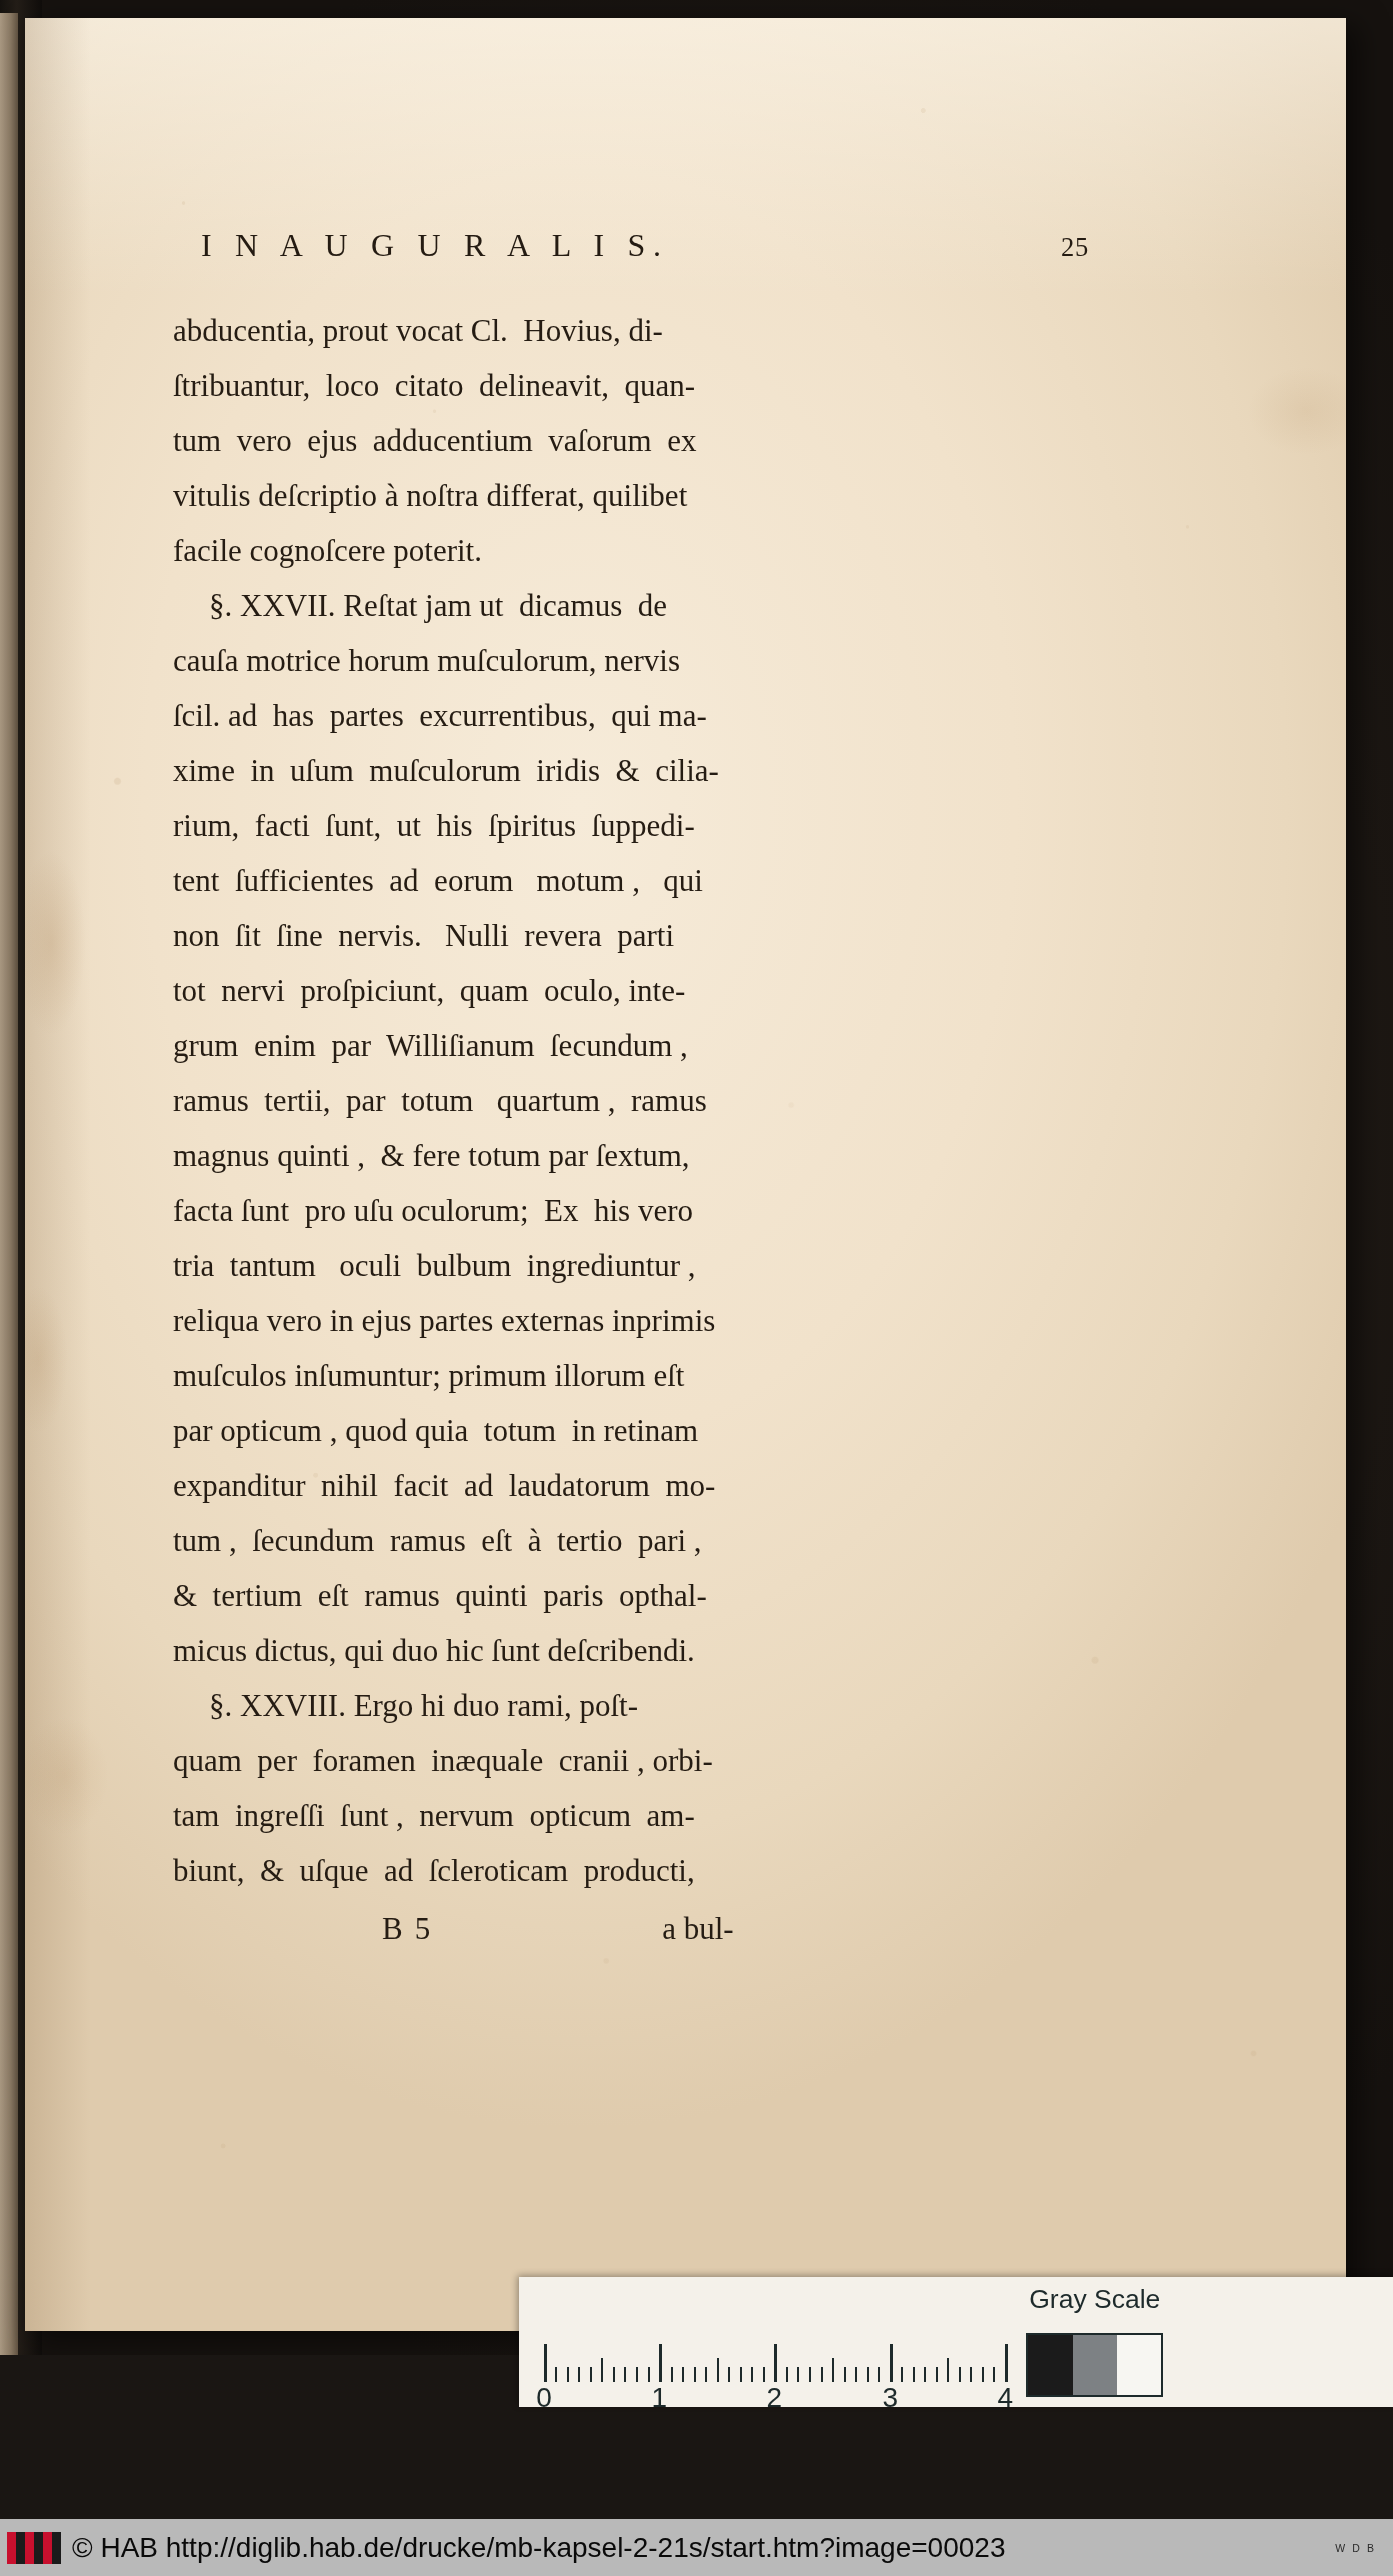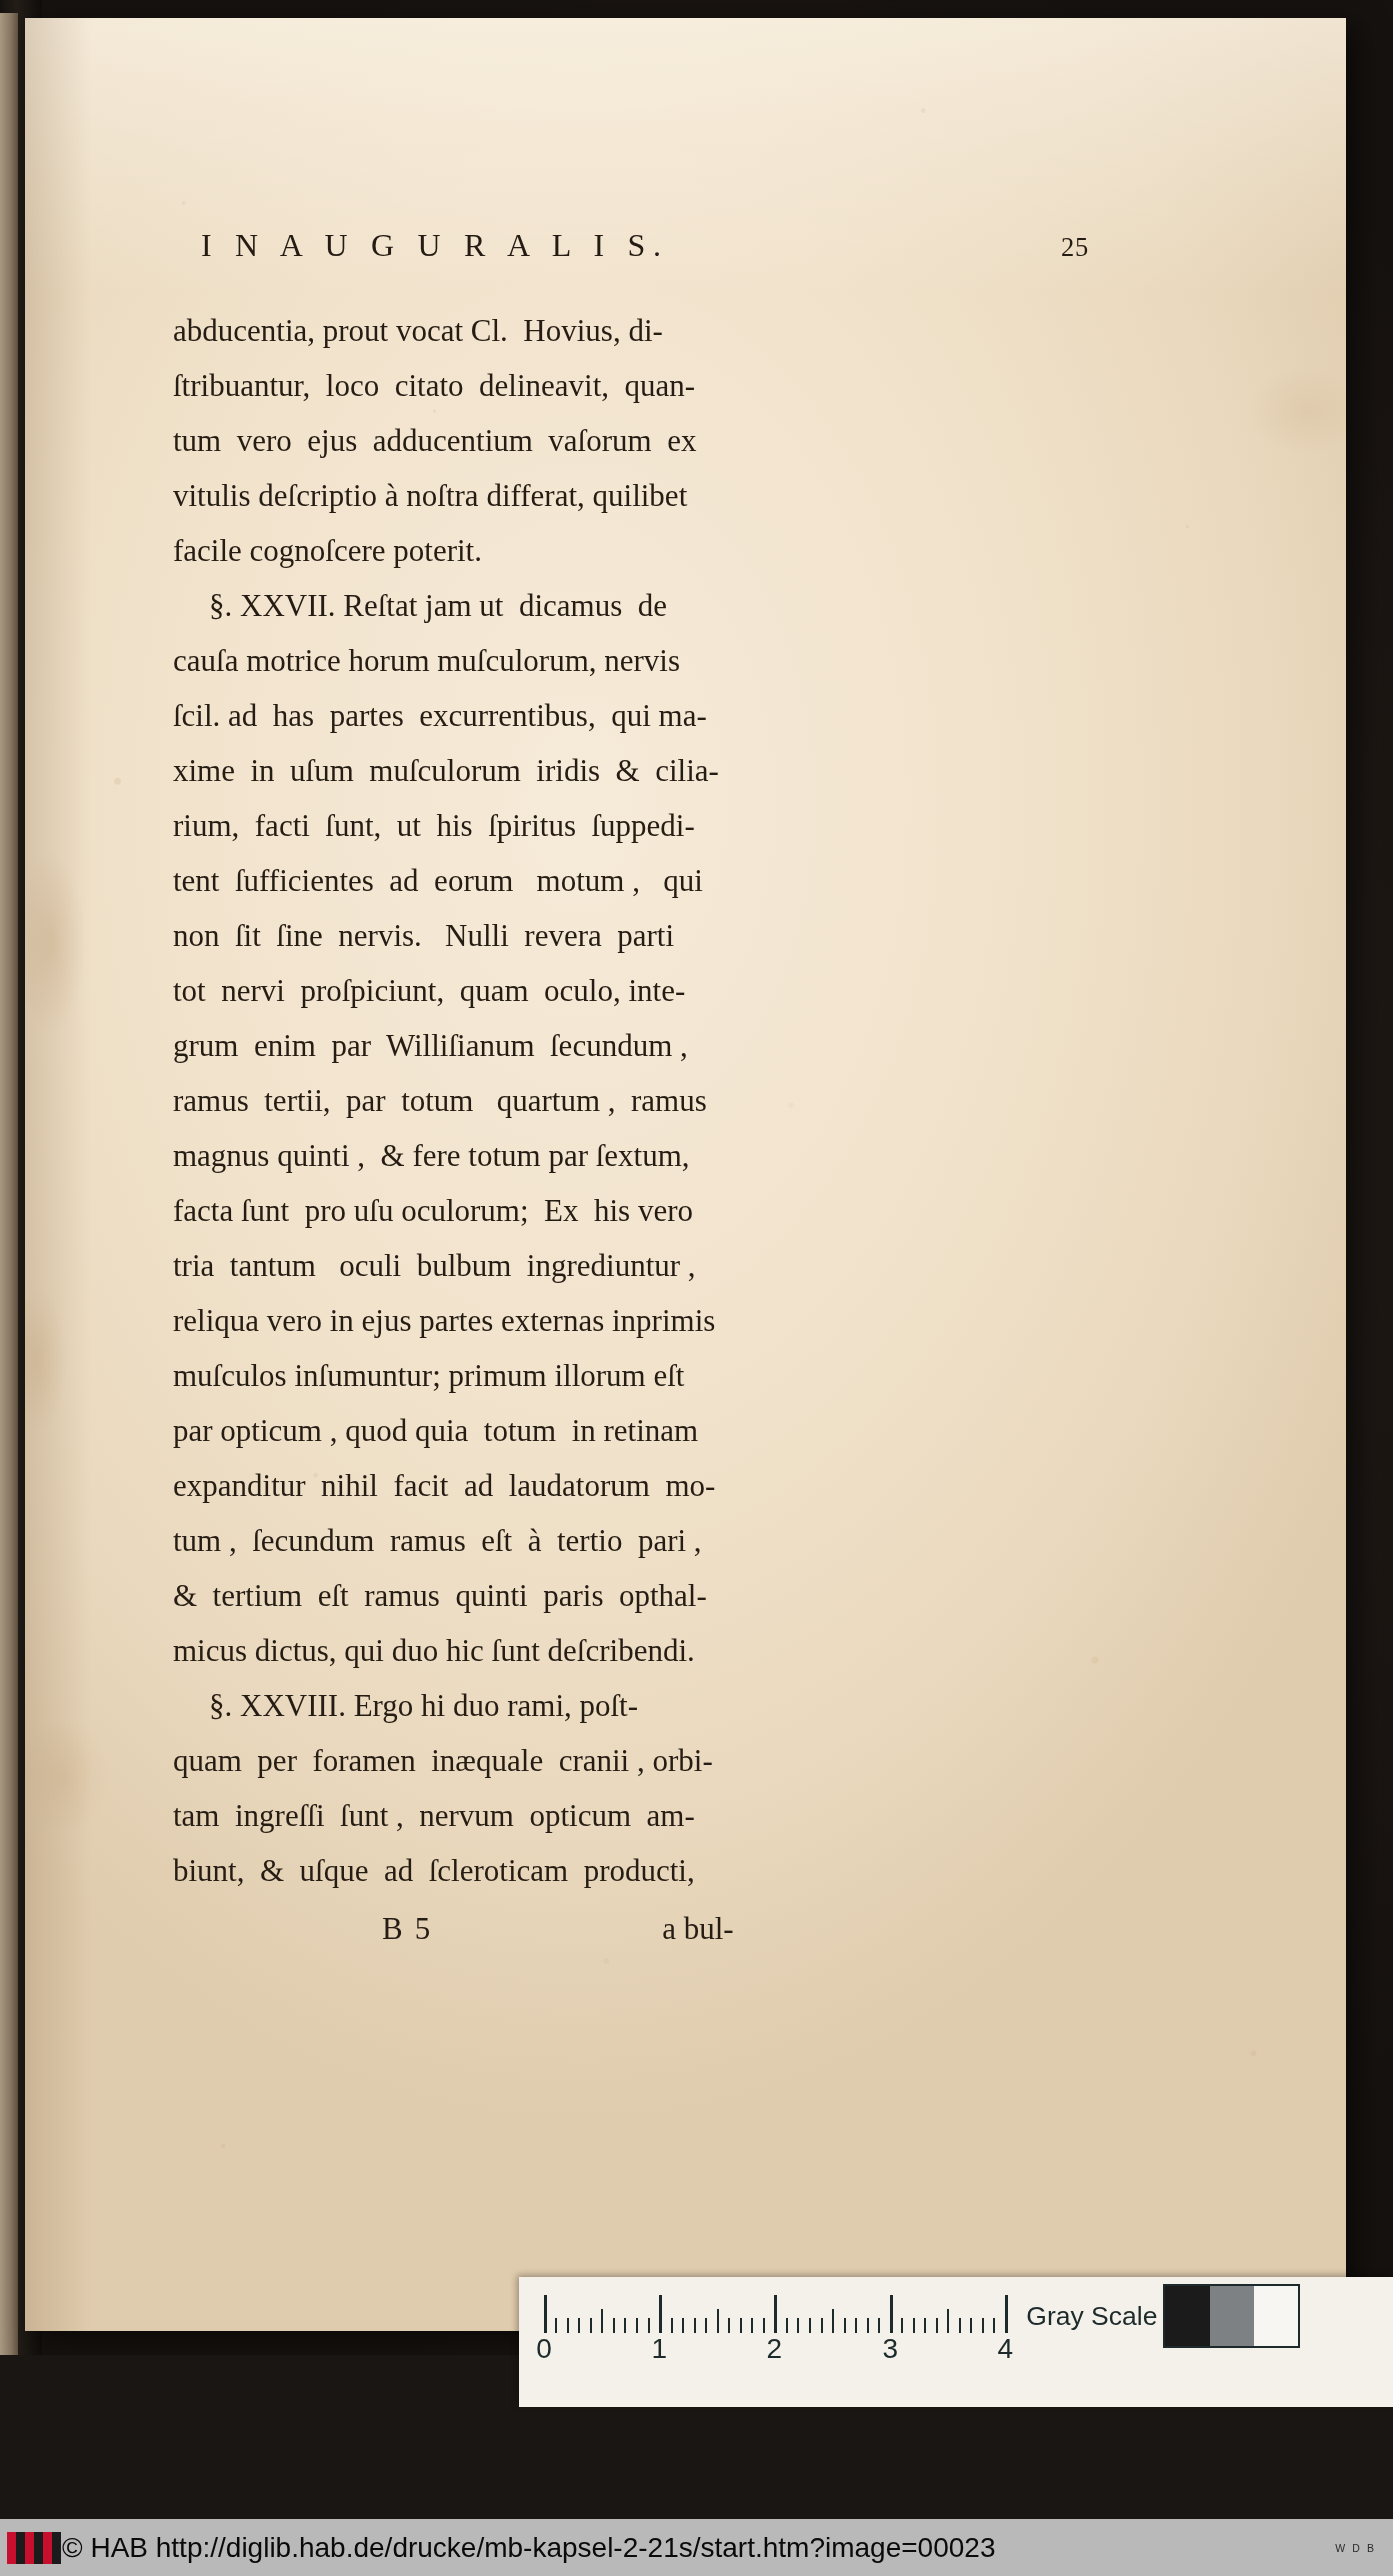--- a/index.html
+++ b/index.html
@@ -183,21 +183,21 @@
   .rnum {
     position: absolute;
     top: 0;
     transform: translateX(-50%);
     font-family: "Liberation Sans", sans-serif;
     font-size: 28px;
     font-weight: 400;
     color: #1d2a2b;
   }
 
-  #grayscale-block { display: flex; align-items: center; gap: 6px; padding-bottom: 18px; }
+  #grayscale-block { display: flex; align-items: center; gap: 18px; padding-bottom: 18px; flex-direction: column; }
   #grayscale-label {
     font-family: "Liberation Sans", sans-serif;
     font-size: 26.5px;
     color: #1d2a2b;
   }
   #grayscale-swatches {
     display: flex;
     width: 137px;
     height: 64px;
     border: 2.1px solid #1d2a2b;
@@ -220,21 +220,21 @@
     width: 54px;
     height: 32px;
     margin-left: 7px;
     flex: 0 0 auto;
   }
   #url-colorbars span { flex: 1; }
   #url-text {
     font-family: "Liberation Sans", sans-serif;
     font-size: 28px;
     color: #0a0a0a;
-    margin-left: 1px;
+    margin-left: 11px;
     white-space: nowrap;
   }
   #url-wdb {
     position: absolute;
     right: 18px;
     font-family: "Liberation Sans", sans-serif;
     font-size: 10.5px;
     letter-spacing: 2.1px;
     color: #2a2a2a;
     margin-left: 8px;

